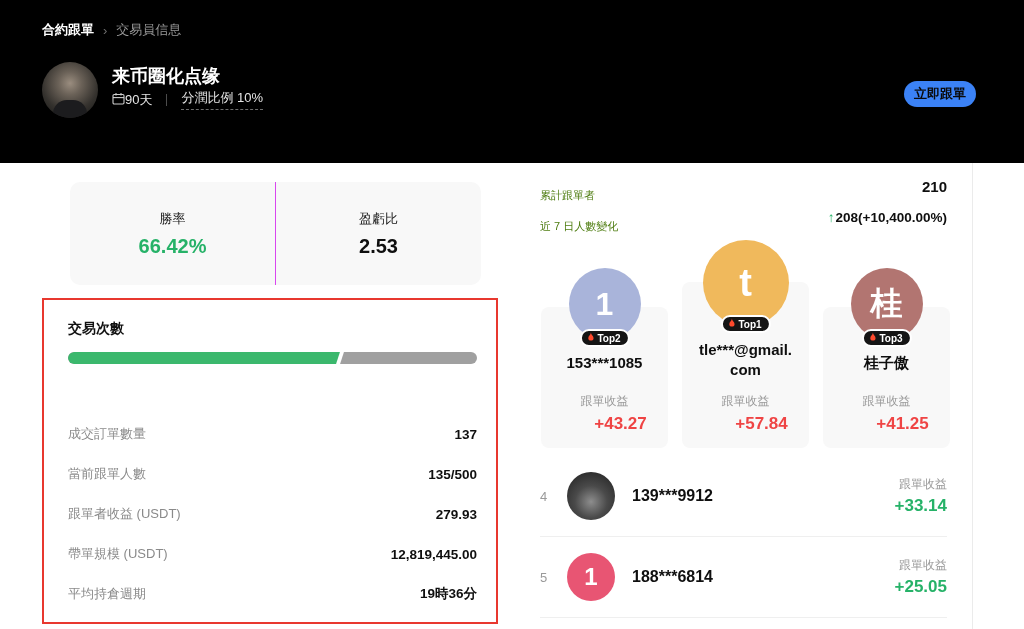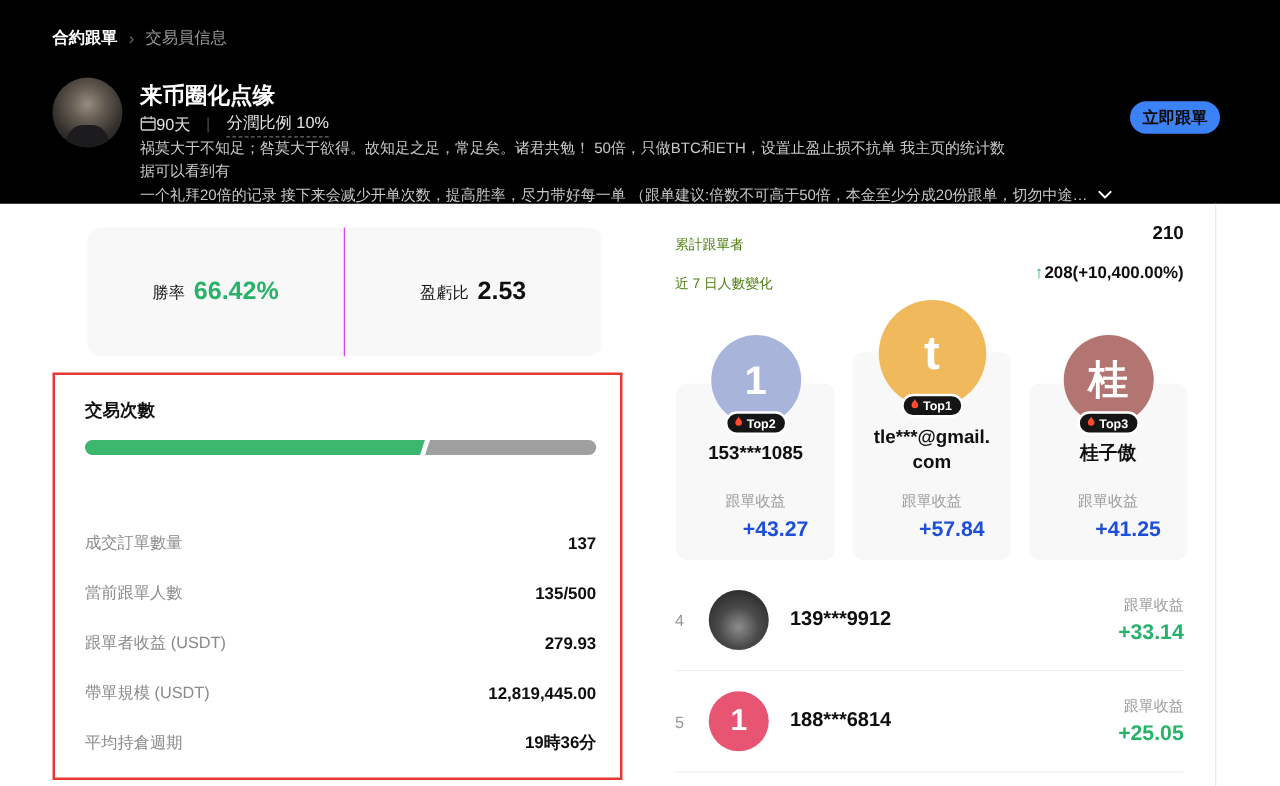--- a/index.html
+++ b/index.html
@@ -32,21 +32,21 @@
   .trader-desc { position:absolute; left:112px; top:109px; width:700px; font-size:12px; line-height:19px; color:#c9c9c9; }
   .desc-line2-wrap { white-space:nowrap; }
   .chevron-icon { display:inline-block; margin-left:8px; vertical-align:middle; cursor:pointer; }
 
   .follow-btn { position:absolute; left:904px; top:81px; width:72px; height:26px; border:none; border-radius:14px;
     background:#3b82f6; color:#0a0a0a; font-size:13px; font-weight:700; cursor:pointer;
     display:flex; align-items:center; justify-content:center; font-family:inherit; }
 
   
   .stats-card { position:absolute; left:70px; top:182px; width:411px; height:103px; background:#f8f8f8; border-radius:10px; display:flex; }
-  .stats-half { flex:1; display:flex; flex-direction:row; align-items:center; justify-content:center; gap:7px; }
+  .stats-half { flex:1; display:flex; flex-direction:column; align-items:center; justify-content:center; gap:7px; }
   .stats-half + .stats-half { border-left:1px solid #d946ef; }
   .stat-label { font-size:13px; color:#161616; }
   .stat-value { font-size:20px; font-weight:700; color:#0f0f0f; }
   .stat-value.green { color:#26b268; }
 
   .annotation-box { position:absolute; left:42px; top:298px; width:456px; height:326px; border:2px solid #e8382f; pointer-events:none; z-index:5; }
 
   .trades-title { position:absolute; left:68px; top:320px; font-size:14px; font-weight:700; color:#111; }
   .trade-bar { position:absolute; left:68px; top:352px; width:409px; height:12px; border-radius:6px; background:#a0a0a0; overflow:hidden; }
   .trade-bar-green { position:absolute; left:0; top:0; bottom:0; background:#3bb86d; border-radius:6px 0 0 6px; }
@@ -78,21 +78,21 @@
   .p2 .podium-avatar { width:86px; height:86px; top:-42px; font-size:38px; }
   .rank-badge { position:absolute; left:50%; transform:translateX(-50%); display:flex; align-items:flex-end; gap:3px;
     background:#151515; color:#fff; border:2px solid #fff; border-radius:10px; padding:1px 7px 1px 5px;
     font-size:10px; font-weight:700; white-space:nowrap; z-index:2; }
   .p1 .rank-badge, .p3 .rank-badge { top:22px; }
   .p2 .rank-badge { top:33px; }
   .podium-name { font-size:15px; font-weight:700; color:#0f0f0f; text-align:center; line-height:20px;
     max-width:100px; word-break:break-all; }
   .podium-bottom { margin-top:auto; padding-bottom:14px; text-align:center; }
   .podium-profit-label { font-size:12px; color:#9a9a9a; margin-bottom:4px; }
-  .podium-profit { font-size:17px; font-weight:700; color:#1d4ed8;margin-left:32px; }
+  .podium-profit { font-size:17px; font-weight:700; color:#ef4444;margin-left:32px; }
 
   .f-rows { position:absolute; left:540px; top:456px; width:407px; }
   .f-row { height:81px; display:flex; align-items:center; border-bottom:1px solid #efefef; }
   .f-rank { width:27px; font-size:13px; color:#9a9a9a; }
   .f-avatar { width:48px; height:48px; border-radius:50%; margin-right:17px; flex:0 0 48px;
     display:flex; align-items:center; justify-content:center; color:#fff; font-size:24px; font-weight:700; }
   .f-avatar.photo { background: radial-gradient(circle at 50% 62%, #8d8d8d 0%, #4a4a4a 42%, #1d1d1d 100%); }
   .f-name { font-size:16px; font-weight:700; color:#0f0f0f; }
   .f-right { margin-left:auto; text-align:right; }
   .f-profit-label { font-size:12px; color:#9a9a9a; margin-bottom:3px; }
@@ -122,28 +122,20 @@
             <line x1="1" y1="5.6" x2="12" y2="5.6" stroke="#cfcfcf" stroke-width="1.1"></line>
             <line x1="4" y1="1" x2="4" y2="3.4" stroke="#cfcfcf" stroke-width="1.1"></line>
             <line x1="9" y1="1" x2="9" y2="3.4" stroke="#cfcfcf" stroke-width="1.1"></line>
           </svg>
       </span>
       <span class="meta-days">90天</span>
       <span class="meta-div"></span>
       <span class="profit-share">分潤比例 10%</span>
     </div>
 
-    <div class="trader-desc">
-      <div>祸莫大于不知足；咎莫大于欲得。故知足之足，常足矣。诸君共勉！ 50倍，只做BTC和ETH，设置止盈止损不抗单 我主页的统计数据可以看到有</div>
-      <div class="desc-line2-wrap">
-        <span>一个礼拜20倍的记录 接下来会减少开单次数，提高胜率，尽力带好每一单 （跟单建议:倍数不可高于50倍，本金至少分成20份跟单，切勿中途…</span><span class="chevron-icon"><svg width="12" height="8" viewBox="0 0 12 8" fill="none">
-              <polyline points="1.5,1.5 6,6 10.5,1.5" stroke="#ffffff" stroke-width="1.6" stroke-linecap="round" stroke-linejoin="round"></polyline>
-            </svg></span>
-      </div>
-    </div>
 
     <button class="follow-btn">立即跟單</button>
   </div>
 
   <div class="stats-card">
     <div class="stats-half">
       <div class="stat-label">勝率</div>
       <div class="stat-value green">66.42%</div>
     </div>
     <div class="stats-half">

